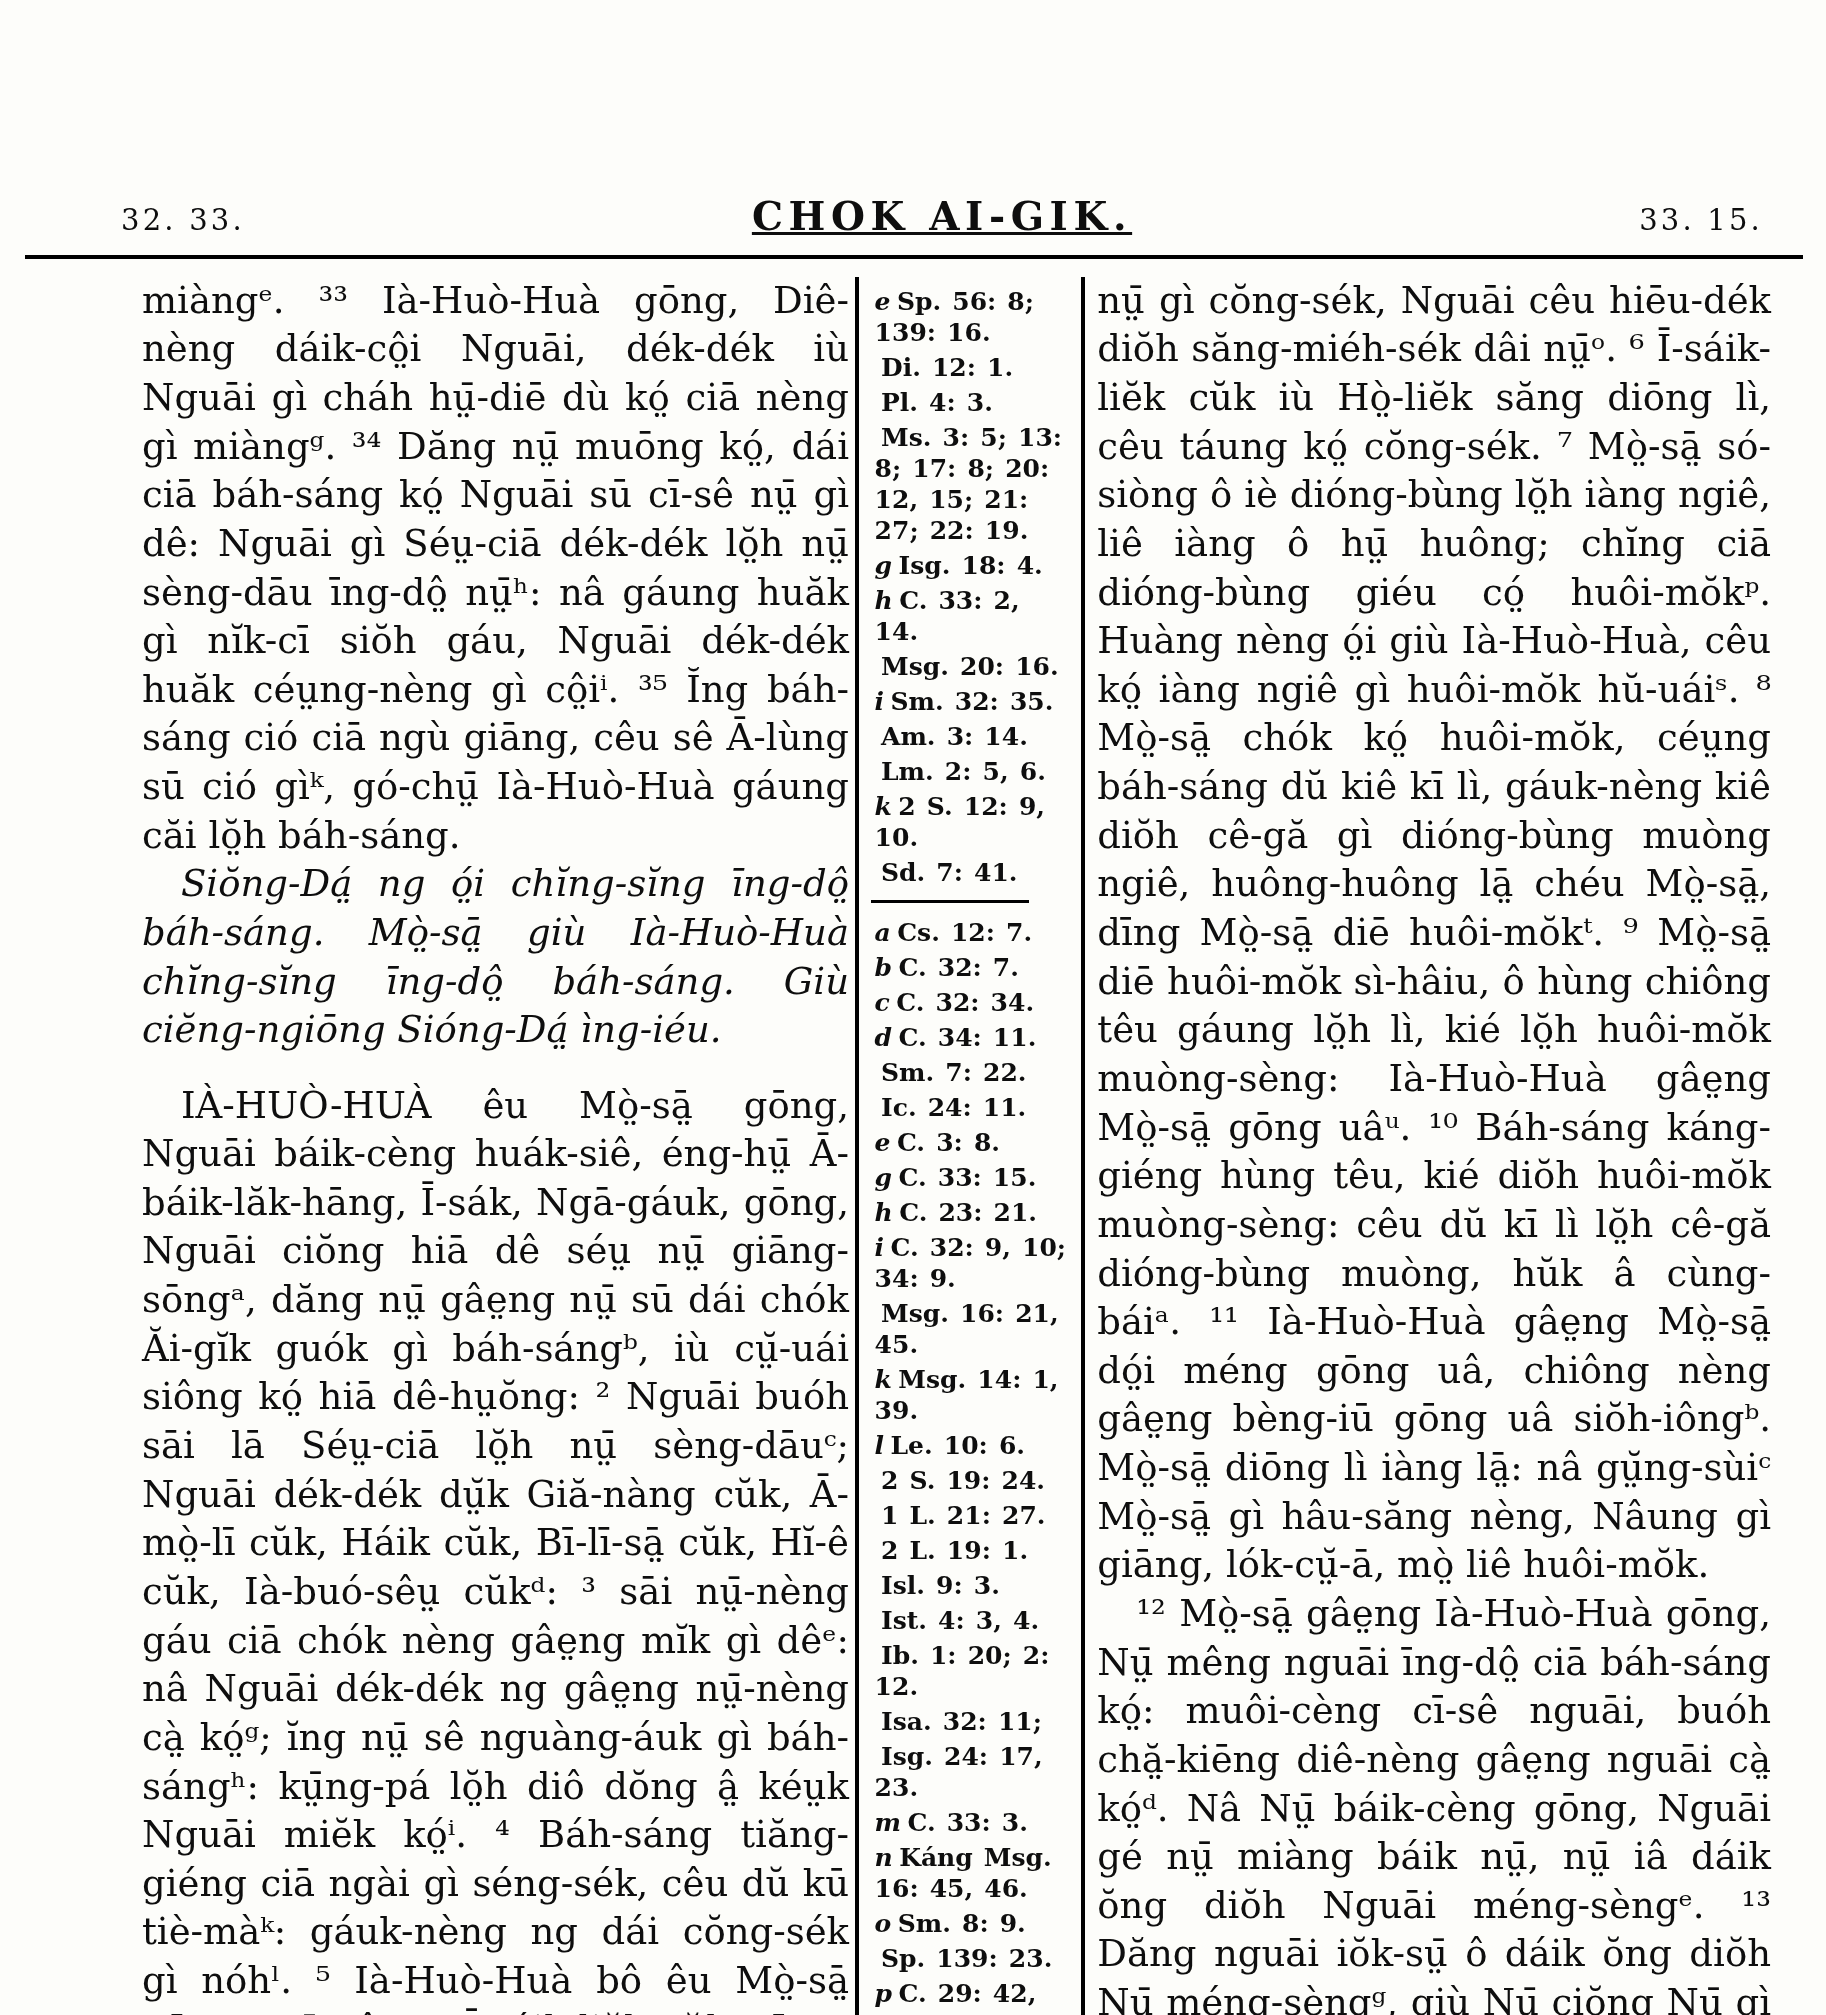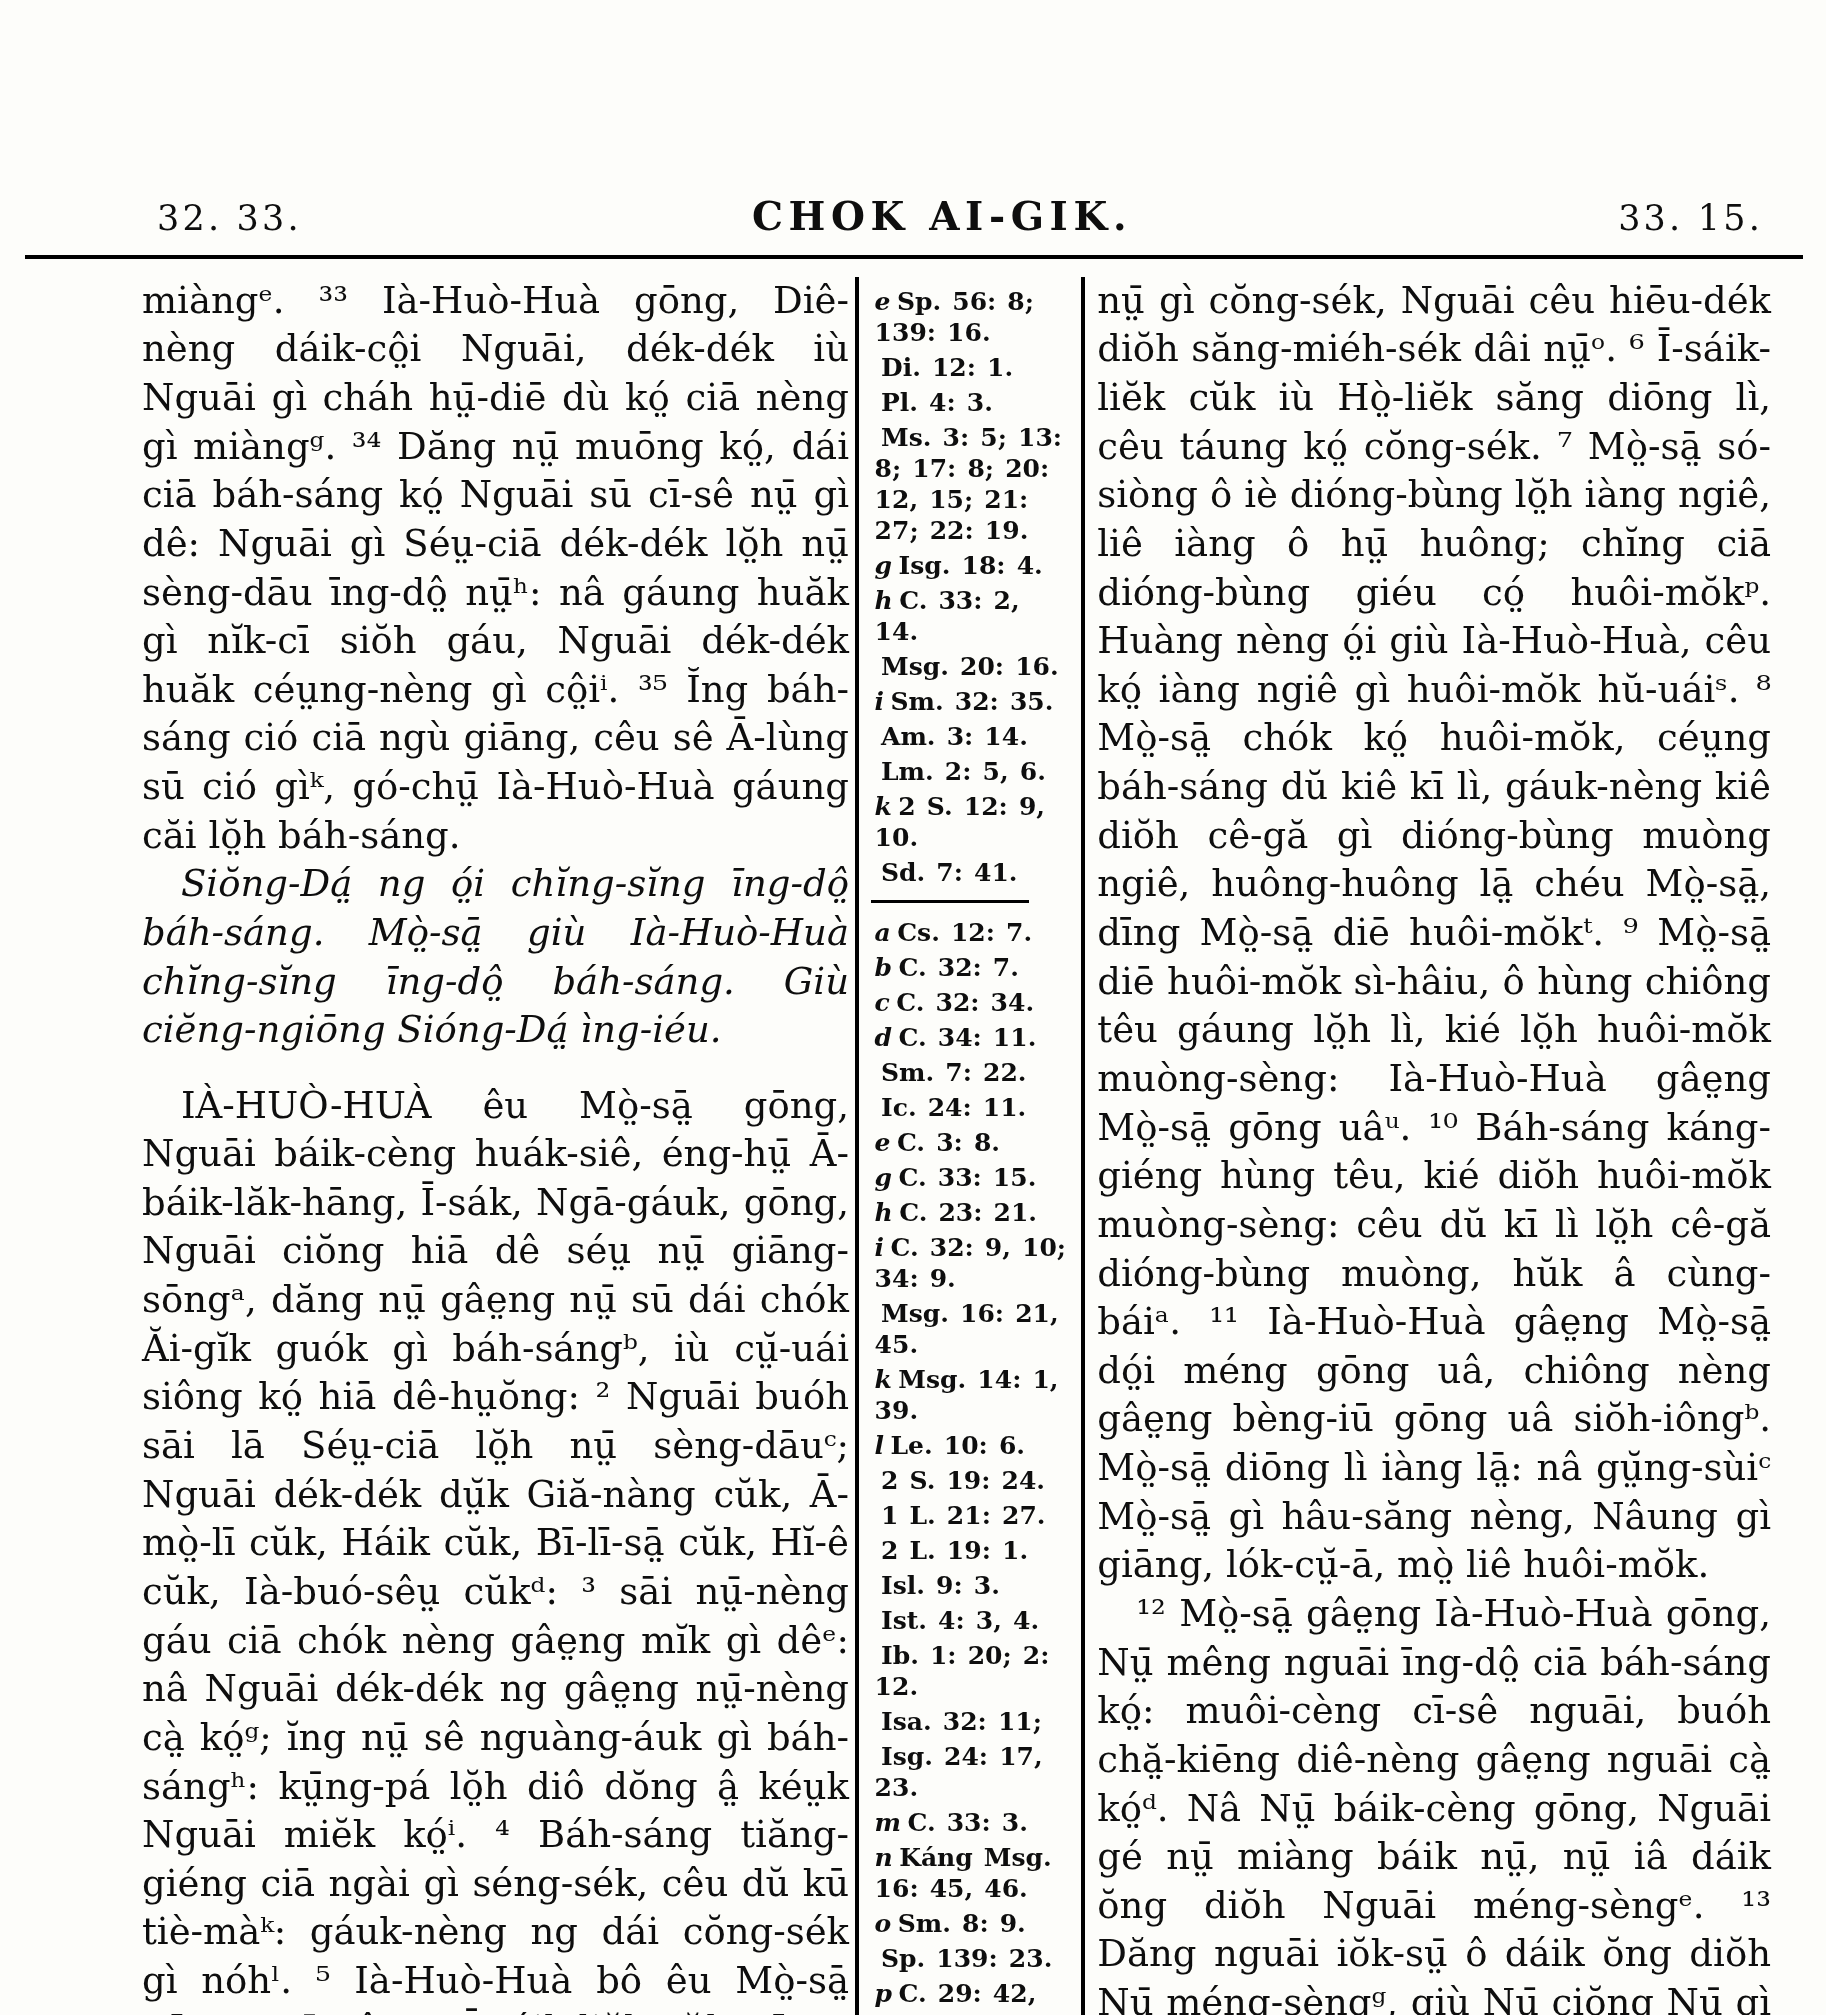--- a/index.html
+++ b/index.html
@@ -7,22 +7,22 @@
     width:1827px; height:2875px; position:relative;
     background:#fdfdfa; color:#0e0e0e;
     font-family:"DejaVu Serif", serif;
     overflow:hidden;
   }
   
   .header {
     display:flex; justify-content:space-between; align-items:baseline;
     padding:193px 64px 0 121px;
   }
-  .header .pageno { font-size:35px; letter-spacing:3.2px;margin-left:36px; }
-  .header .title  { font-size:39px; font-weight:700; letter-spacing:5.6px; }
+  .header .pageno { font-size:29px; letter-spacing:3.2px; }
+  .header .title  { font-size:39px; font-weight:700; letter-spacing:5.6px;text-decoration:underline; }
   .head-rule { border:none; border-top:4.4px solid #000; margin:16px 24px 0 25px; }
   
   .content { display:flex; align-items:stretch; margin-top:17.7px; height:2503px; overflow:hidden; }
   .col-left  { width:707px; margin-left:142px; }
   .col-refs  {
     width:201px; margin-left:5.6px;
     border-left:4.8px solid #000; border-right:4.8px solid #000;
     padding:5.6px 9.7px 0 12px; box-sizing:content-box;
     overflow:hidden;
   }

